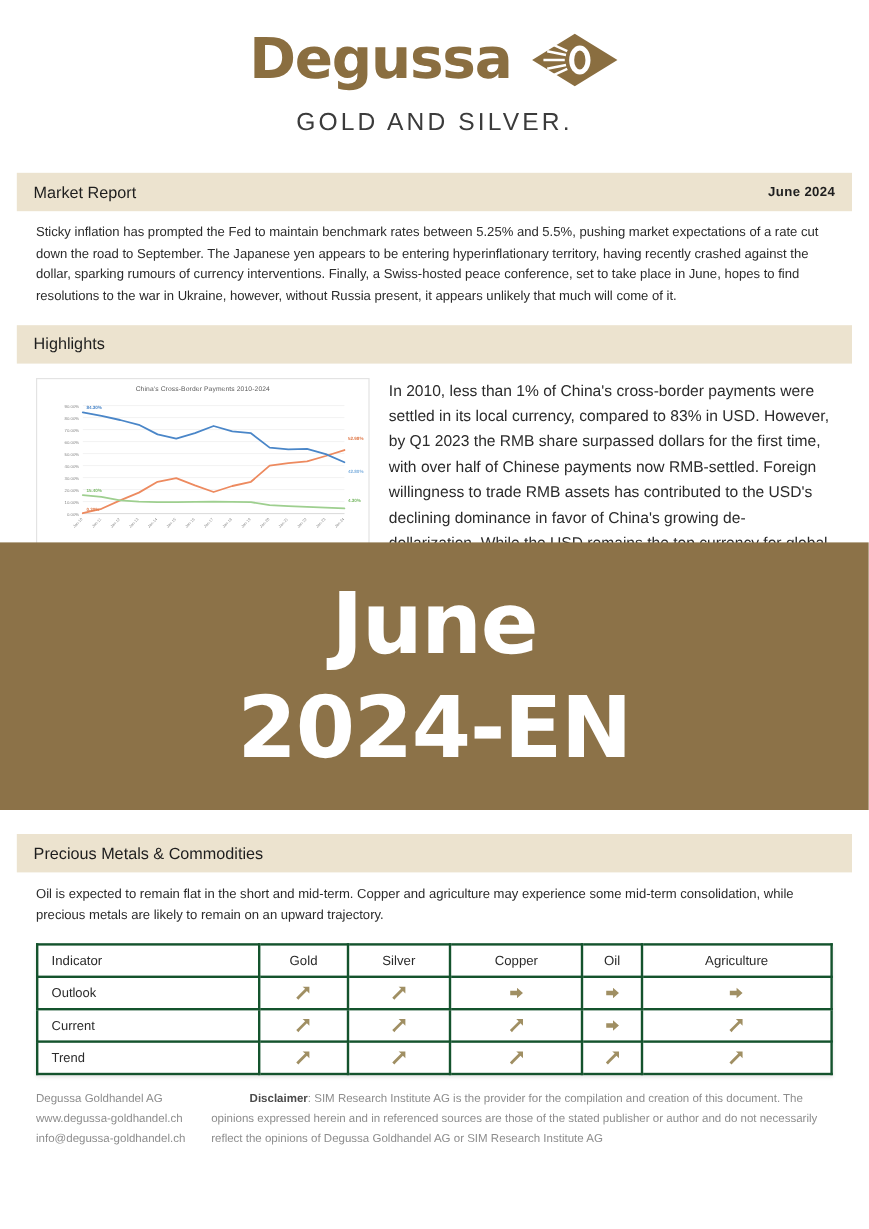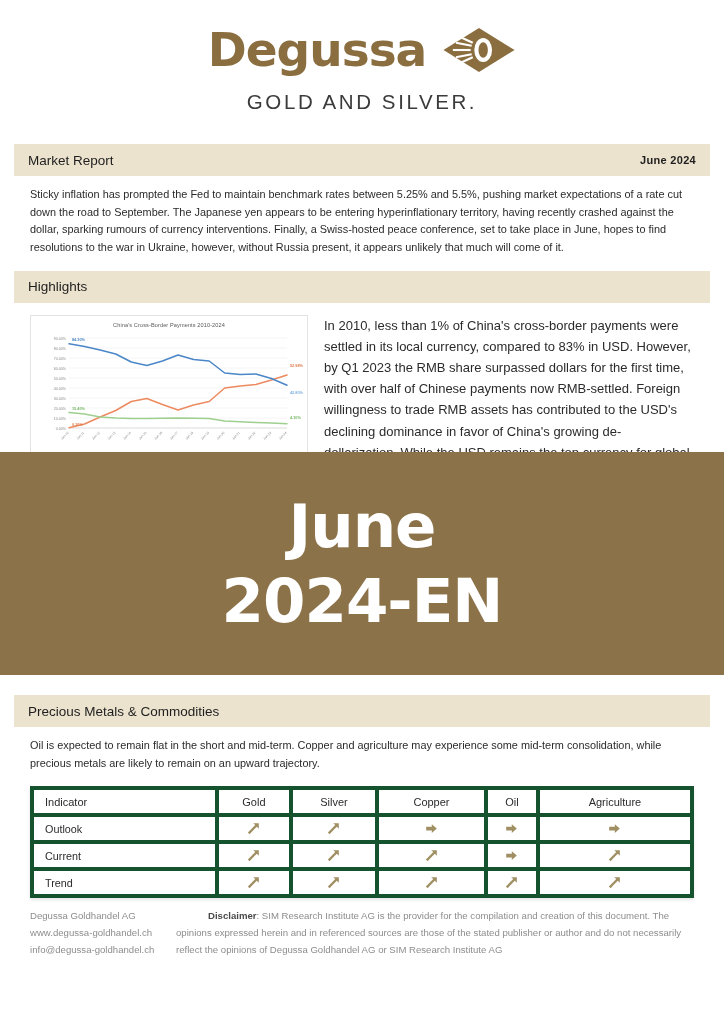--- a/index.html
+++ b/index.html
@@ -53,33 +53,33 @@
   .hl-text { font-size: 13px; line-height: 1.63; color: #2b2b2b; flex: 1; }
 
   
   .banner {
     position: absolute; left: 0; top: 452px; width: 724px; height: 223px;
     background: #8c7248; color: #fff;
     display: flex; flex-direction: column; align-items: center; justify-content: center;
   }
   .banner-line {
     font-family: "DejaVu Sans", sans-serif; font-weight: 700;
-    font-size: 61px; line-height: 1.22; letter-spacing: -1px;
+    font-size: 71px; line-height: 1.22; letter-spacing: -1px;
   }
 
   
   .commodities { position: absolute; top: 695px; left: 0; width: 724px; }
 
   .tbl-wrap { margin: 14px 30px 0 30px; }
   table.cmd {
     width: 100%; border-collapse: collapse; background: #fff;
     box-shadow: 0 2px 3px rgba(0,0,0,.10);
   }
   table.cmd th, table.cmd td {
-    border: 4px solid #14532d; height: 27px; font-weight: 400;
+    border: 2px solid #14532d; height: 27px; font-weight: 400;
     font-size: 10.8px; color: #2b2b2b; text-align: center; vertical-align: middle;
   }
   table.cmd th:first-child, table.cmd td:first-child {
     text-align: left; padding-left: 11px; width: 28%;
   }
   table.cmd th { font-size: 11px; }
   .arrow { display: inline-block; width: 15px; height: 15px; vertical-align: middle; }
 
   
   .footer { position: absolute; top: 908px; left: 0; width: 724px; display: flex; padding: 0 30px; }

